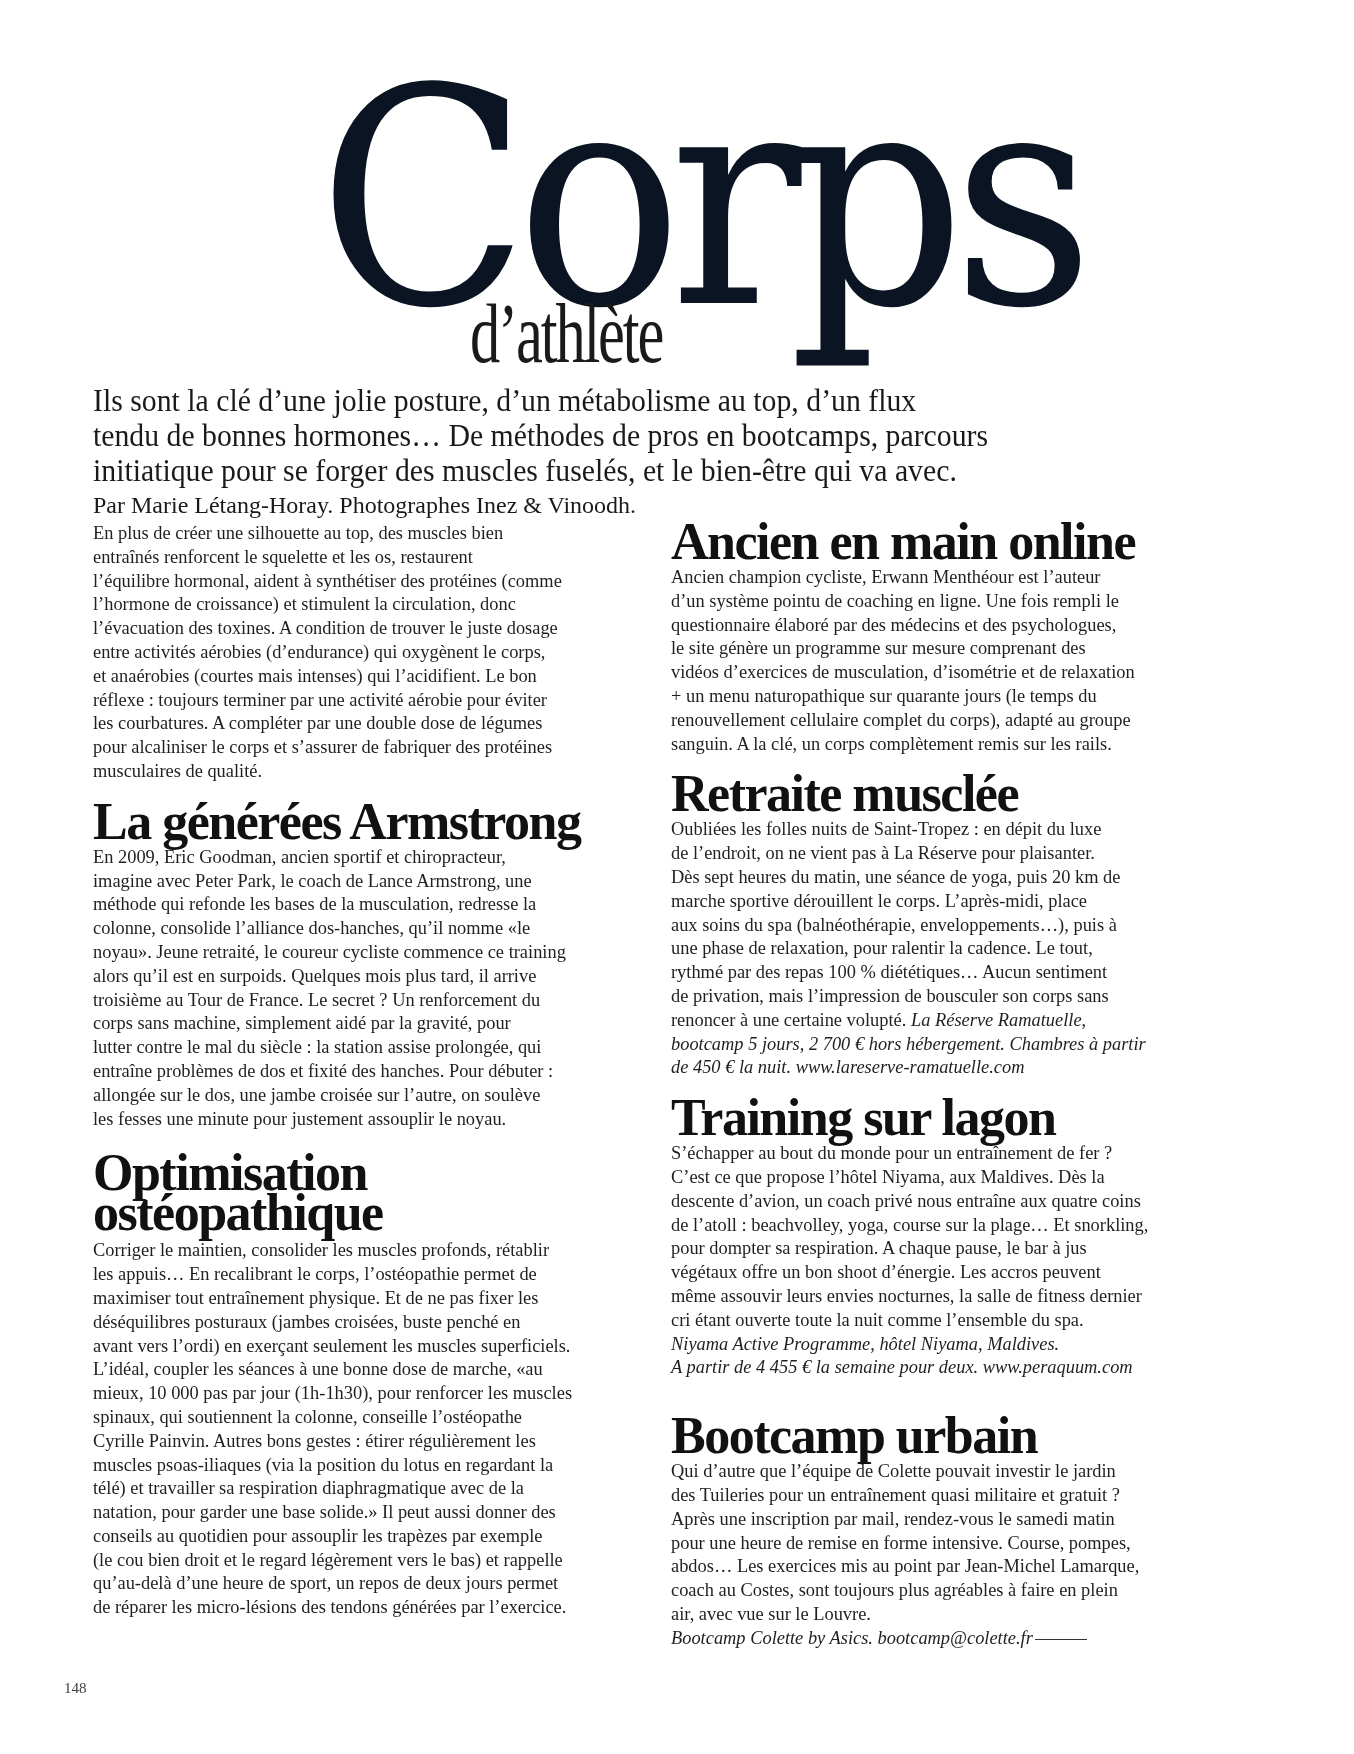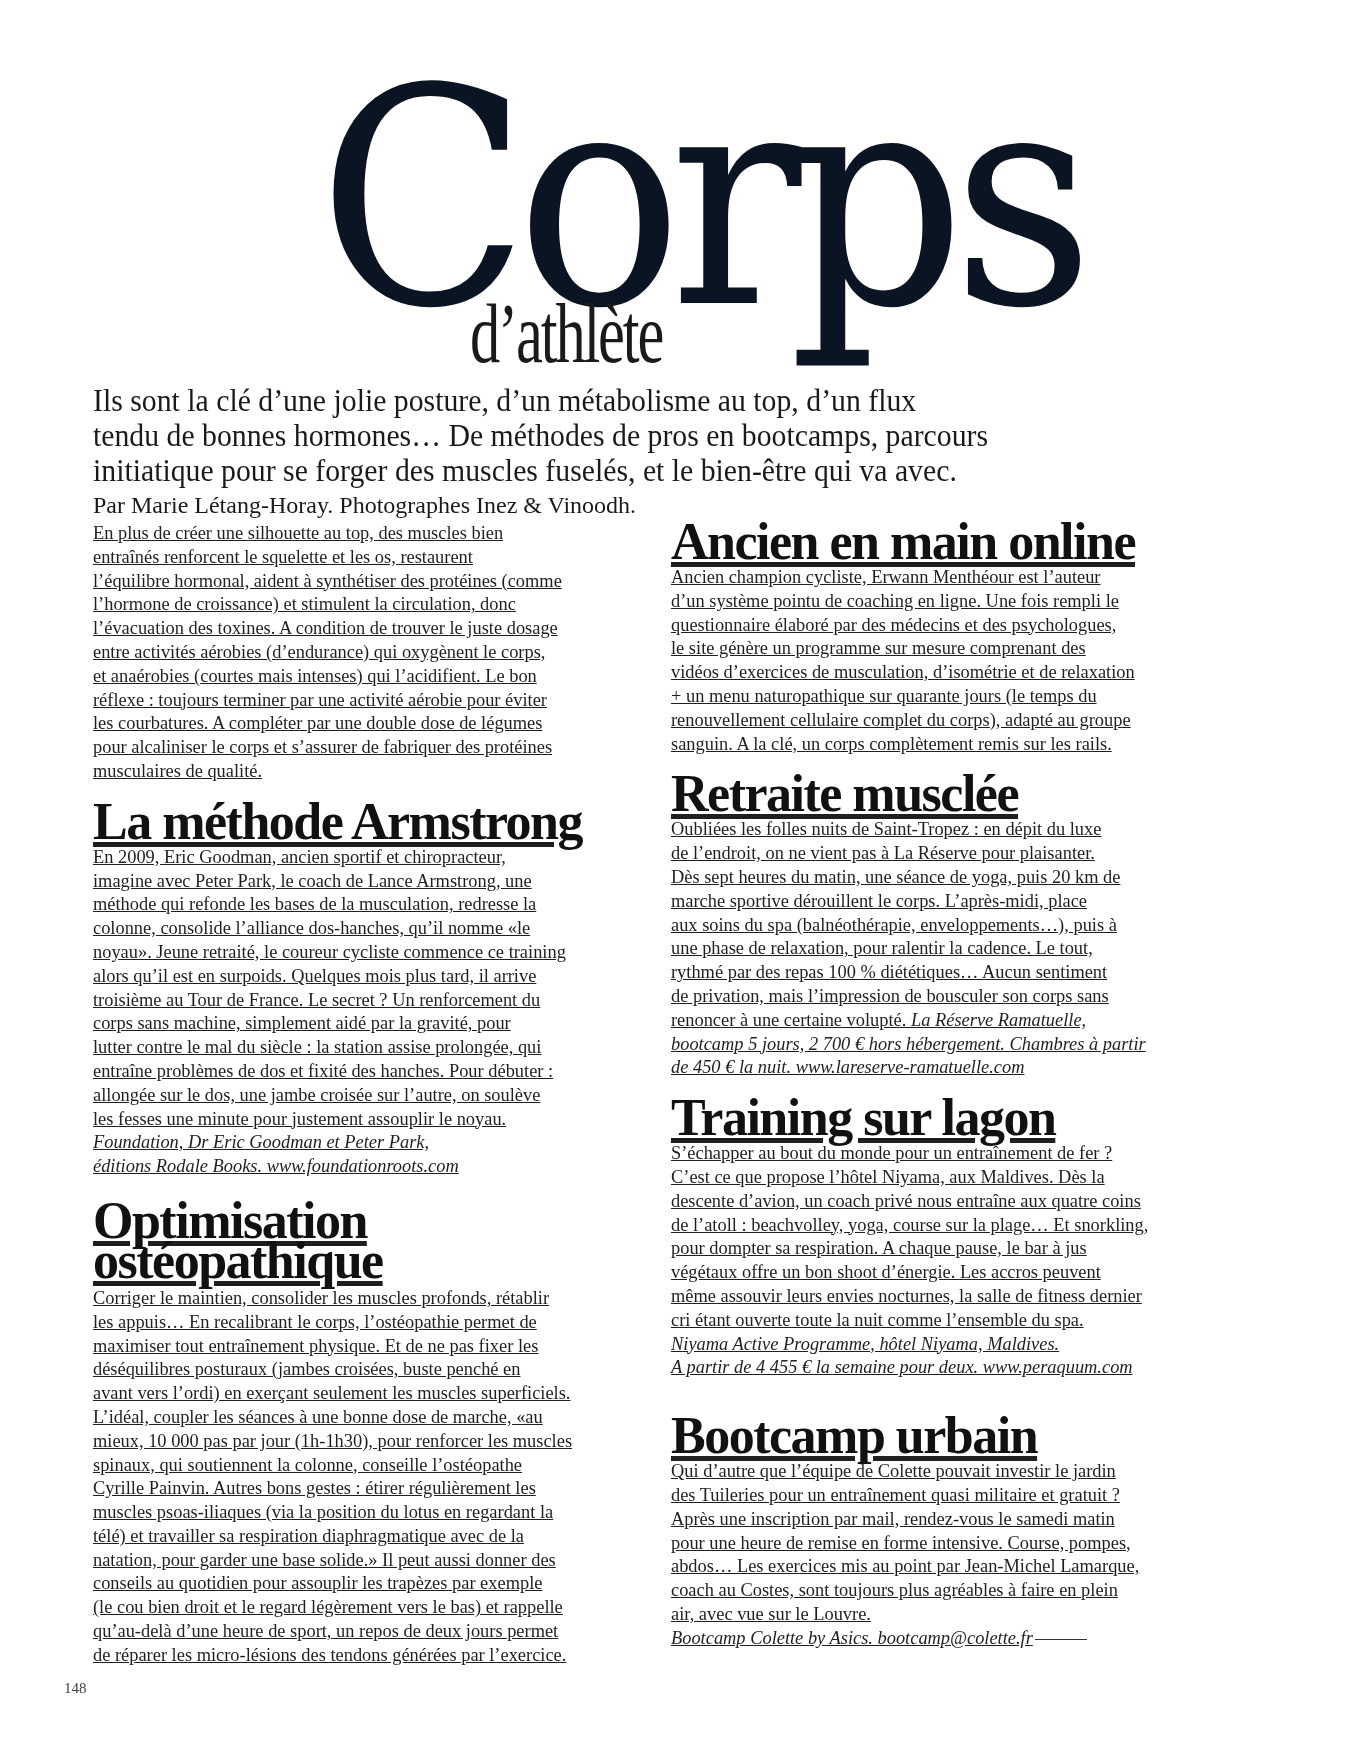--- a/index.html
+++ b/index.html
@@ -15,21 +15,21 @@
     position: absolute; left: 170px; top: 232px;
     font-family: "Liberation Serif", serif; font-size: 84px; line-height: 1;
     color: #1a1a1a; letter-spacing: -3px; transform: scaleX(0.72); transform-origin: left top; white-space: nowrap;
   }
   .deck {
     position: absolute; left: 93px; top: 383px; width: 1080px;
     font-family: "Liberation Serif", serif; font-size: 31px; line-height: 35px; color: #1a1a1a;
   }
   .deck .deck-text { display: block; transform: scaleX(0.96); transform-origin: left; white-space: pre-line; }
   .byline { position: absolute; left: 93px; top: 492px; font-family: "Liberation Serif", serif; font-size: 24px; color: #1a1a1a; }
-  .col { position: absolute; top: 522px; width: 590px; font-family: "Liberation Serif", serif; font-size: 18.4px; line-height: 23.8px; color: #1f1f1f; text-decoration: underline; }
+  .col { position: absolute; top: 522px; width: 590px; font-family: "Liberation Serif", serif; font-size: 18.4px; line-height: 23.8px; color: #1f1f1f; }
   .col-left { left: 93px; width: 560px; }
   .col-right { left: 671px; width: 570px; top: 518px; }
   .body-p { margin: 0; white-space: pre-line; }
   .credit { margin: 0; font-style: italic; white-space: pre-line; }
   .section-heading {
     margin: 0; font-family: "Liberation Serif", serif; font-size: 52px; line-height: 48px;
     color: #111; letter-spacing: -1.5px; white-space: pre-line;
   }
   .section { margin-bottom: 14px; }
   .col-left .section-heading { margin-top: 6px; }
@@ -60,35 +60,33 @@
 l’évacuation des toxines. A condition de trouver le juste dosage
 entre activités aérobies (d’endurance) qui oxygènent le corps,
 et anaérobies (courtes mais intenses) qui l’acidifient. Le bon
 réflexe : toujours terminer par une activité aérobie pour éviter
 les courbatures. A compléter par une double dose de légumes
 pour alcaliniser le corps et s’assurer de fabriquer des protéines
 musculaires de qualité.</p>
   </div>
 
   <div class="section">
-    <h2 class="section-heading">La méthode Armstrong</h2>
+    <h2 class="section-heading">La générées Armstrong</h2>
     <p class="body-p">En 2009, Eric Goodman, ancien sportif et chiropracteur,
 imagine avec Peter Park, le coach de Lance Armstrong, une
 méthode qui refonde les bases de la musculation, redresse la
 colonne, consolide l’alliance dos-hanches, qu’il nomme «le
 noyau». Jeune retraité, le coureur cycliste commence ce training
 alors qu’il est en surpoids. Quelques mois plus tard, il arrive
 troisième au Tour de France. Le secret ? Un renforcement du
 corps sans machine, simplement aidé par la gravité, pour
 lutter contre le mal du siècle : la station assise prolongée, qui
 entraîne problèmes de dos et fixité des hanches. Pour débuter :
 allongée sur le dos, une jambe croisée sur l’autre, on soulève
 les fesses une minute pour justement assouplir le noyau.</p>
-    <p class="credit">Foundation, Dr Eric Goodman et Peter Park,
-éditions Rodale Books. www.foundationroots.com</p>
   </div>
 
   <div class="section" style="margin-top:22px;">
     <h2 class="section-heading" style="line-height:40px;">Optimisation
 ostéopathique</h2>
     <p class="body-p" style="margin-top:6px;">Corriger le maintien, consolider les muscles profonds, rétablir
 les appuis… En recalibrant le corps, l’ostéopathie permet de
 maximiser tout entraînement physique. Et de ne pas fixer les
 déséquilibres posturaux (jambes croisées, buste penché en
 avant vers l’ordi) en exerçant seulement les muscles superficiels.

